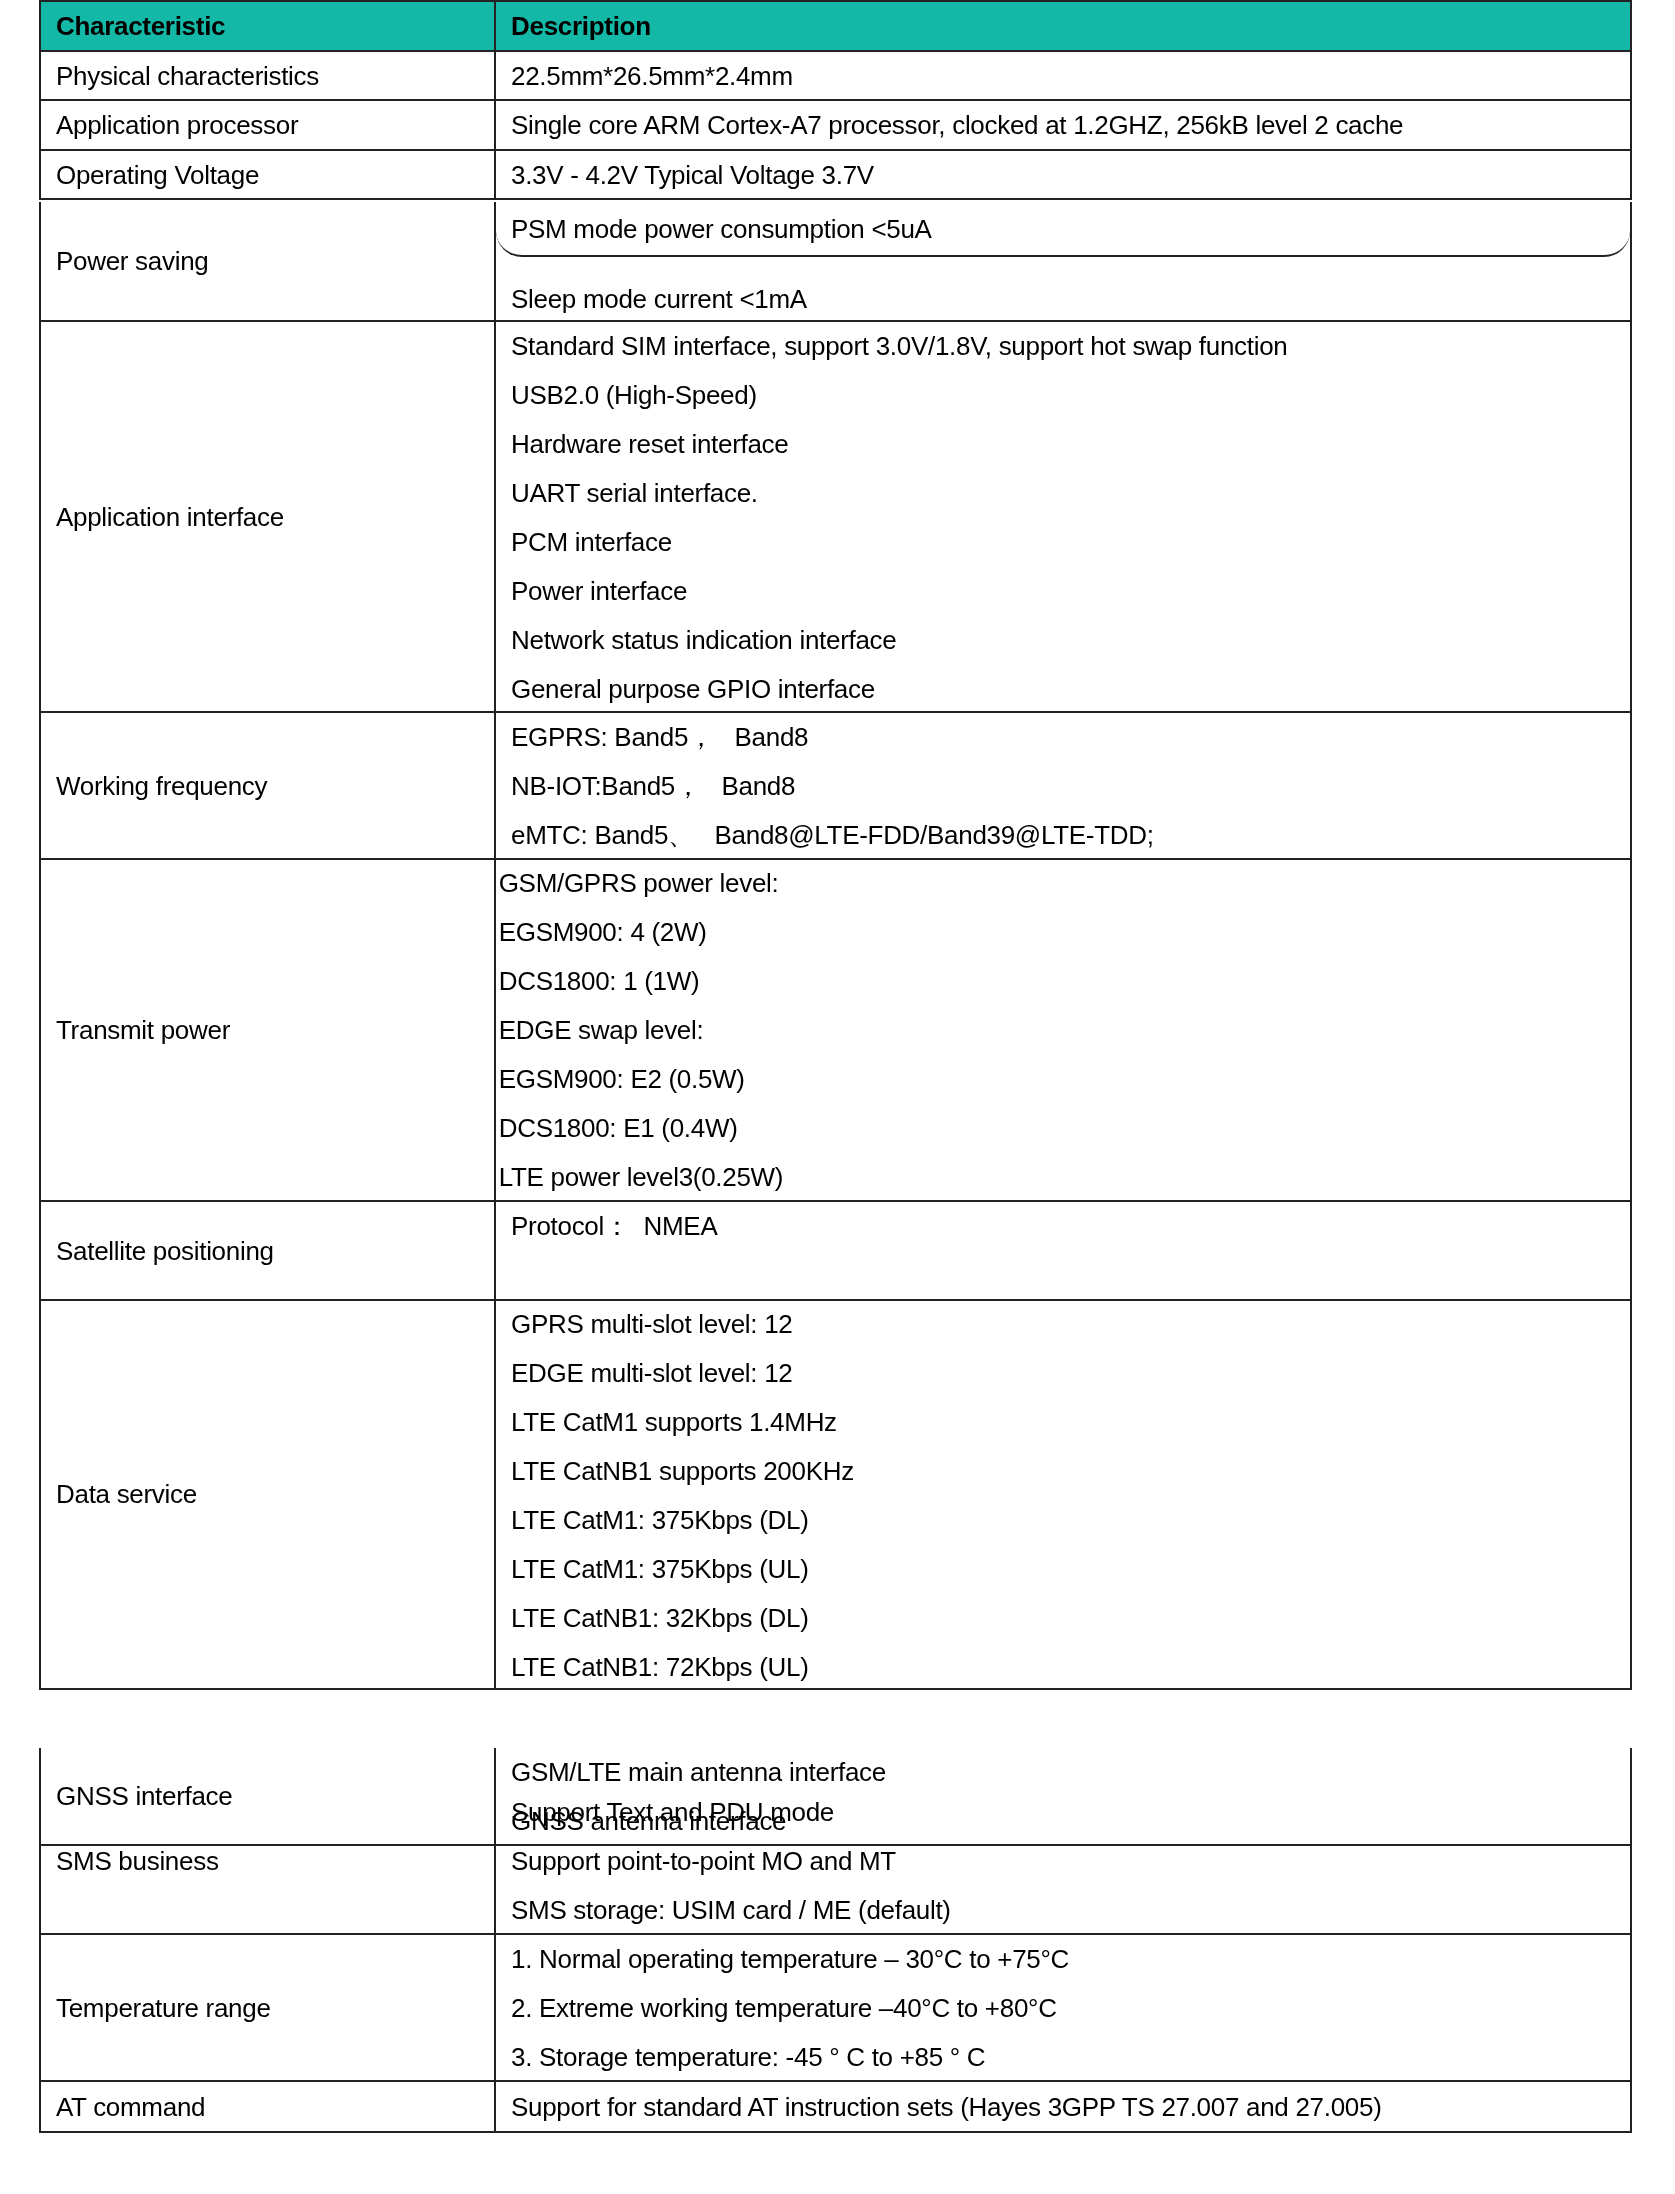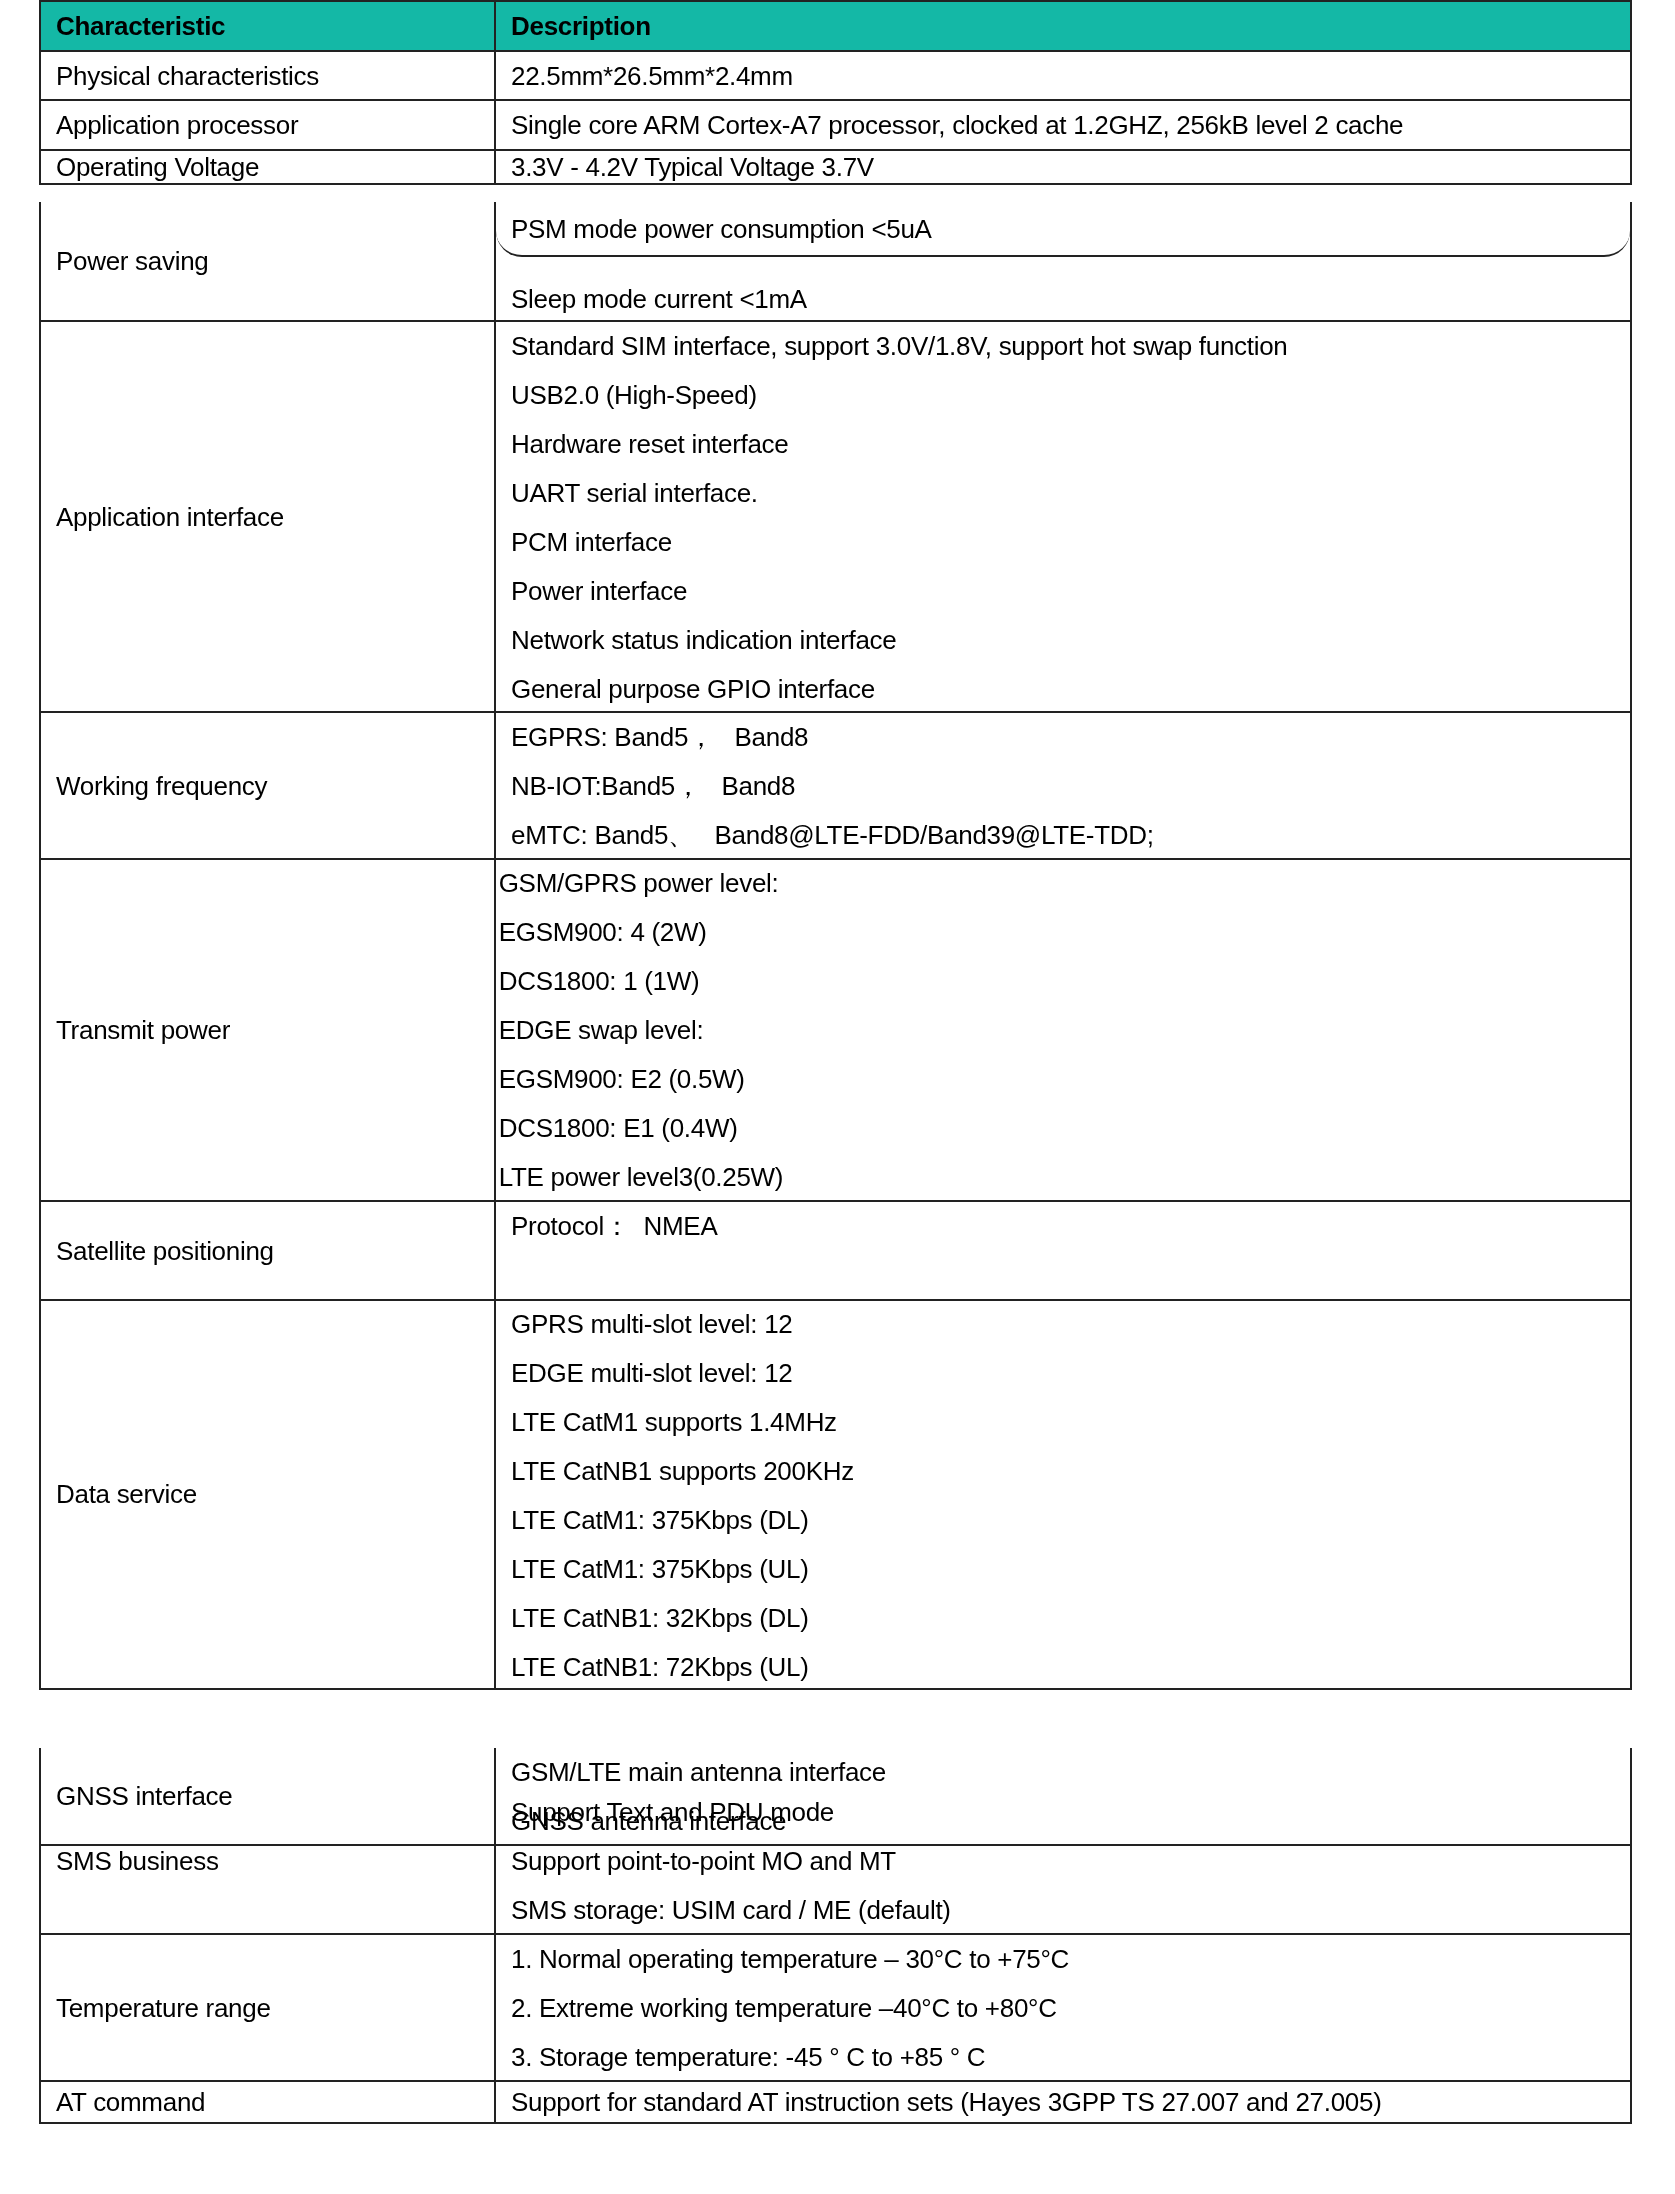--- a/index.html
+++ b/index.html
@@ -49,21 +49,21 @@
 
   <div class="row" style="top:101px;height:50px;">
     <div class="cell c1">
         <span class="lbl">Application processor</span>
       </div>
     <div class="cell c2">
         <span class="single">Single core ARM Cortex-A7 processor, clocked at 1.2GHZ, 256kB level 2 cache</span>
       </div>
   </div>
 
-  <div class="row" style="top:151px;height:34px;">
+  <div class="row" style="top:151px;height:49px;">
     <div class="cell c1">
         <span class="lbl">Operating Voltage</span>
       </div>
     <div class="cell c2">
         <span class="single">3.3V - 4.2V Typical Voltage 3.7V</span>
       </div>
   </div>
 
   <div class="row" style="top:202px;height:120px;">
     <div class="cell c1">
@@ -187,21 +187,21 @@
       </div>
     <div class="cell c2">
         <div class="lines">
       <div class="line">1. Normal operating temperature – 30°C to +75°C</div>
       <div class="line">2. Extreme working temperature –40°C to +80°C</div>
       <div class="line">3. Storage temperature: -45 ° C to +85 ° C</div>
     </div>
       </div>
   </div>
 
-  <div class="row" style="top:2082px;height:42px;">
+  <div class="row" style="top:2082px;height:51px;">
     <div class="cell c1">
         <span class="lbl">AT command</span>
       </div>
     <div class="cell c2">
         <span class="single">Support for standard AT instruction sets (Hayes 3GPP TS 27.007 and 27.005)</span>
       </div>
   </div>
 
 </div>
 

